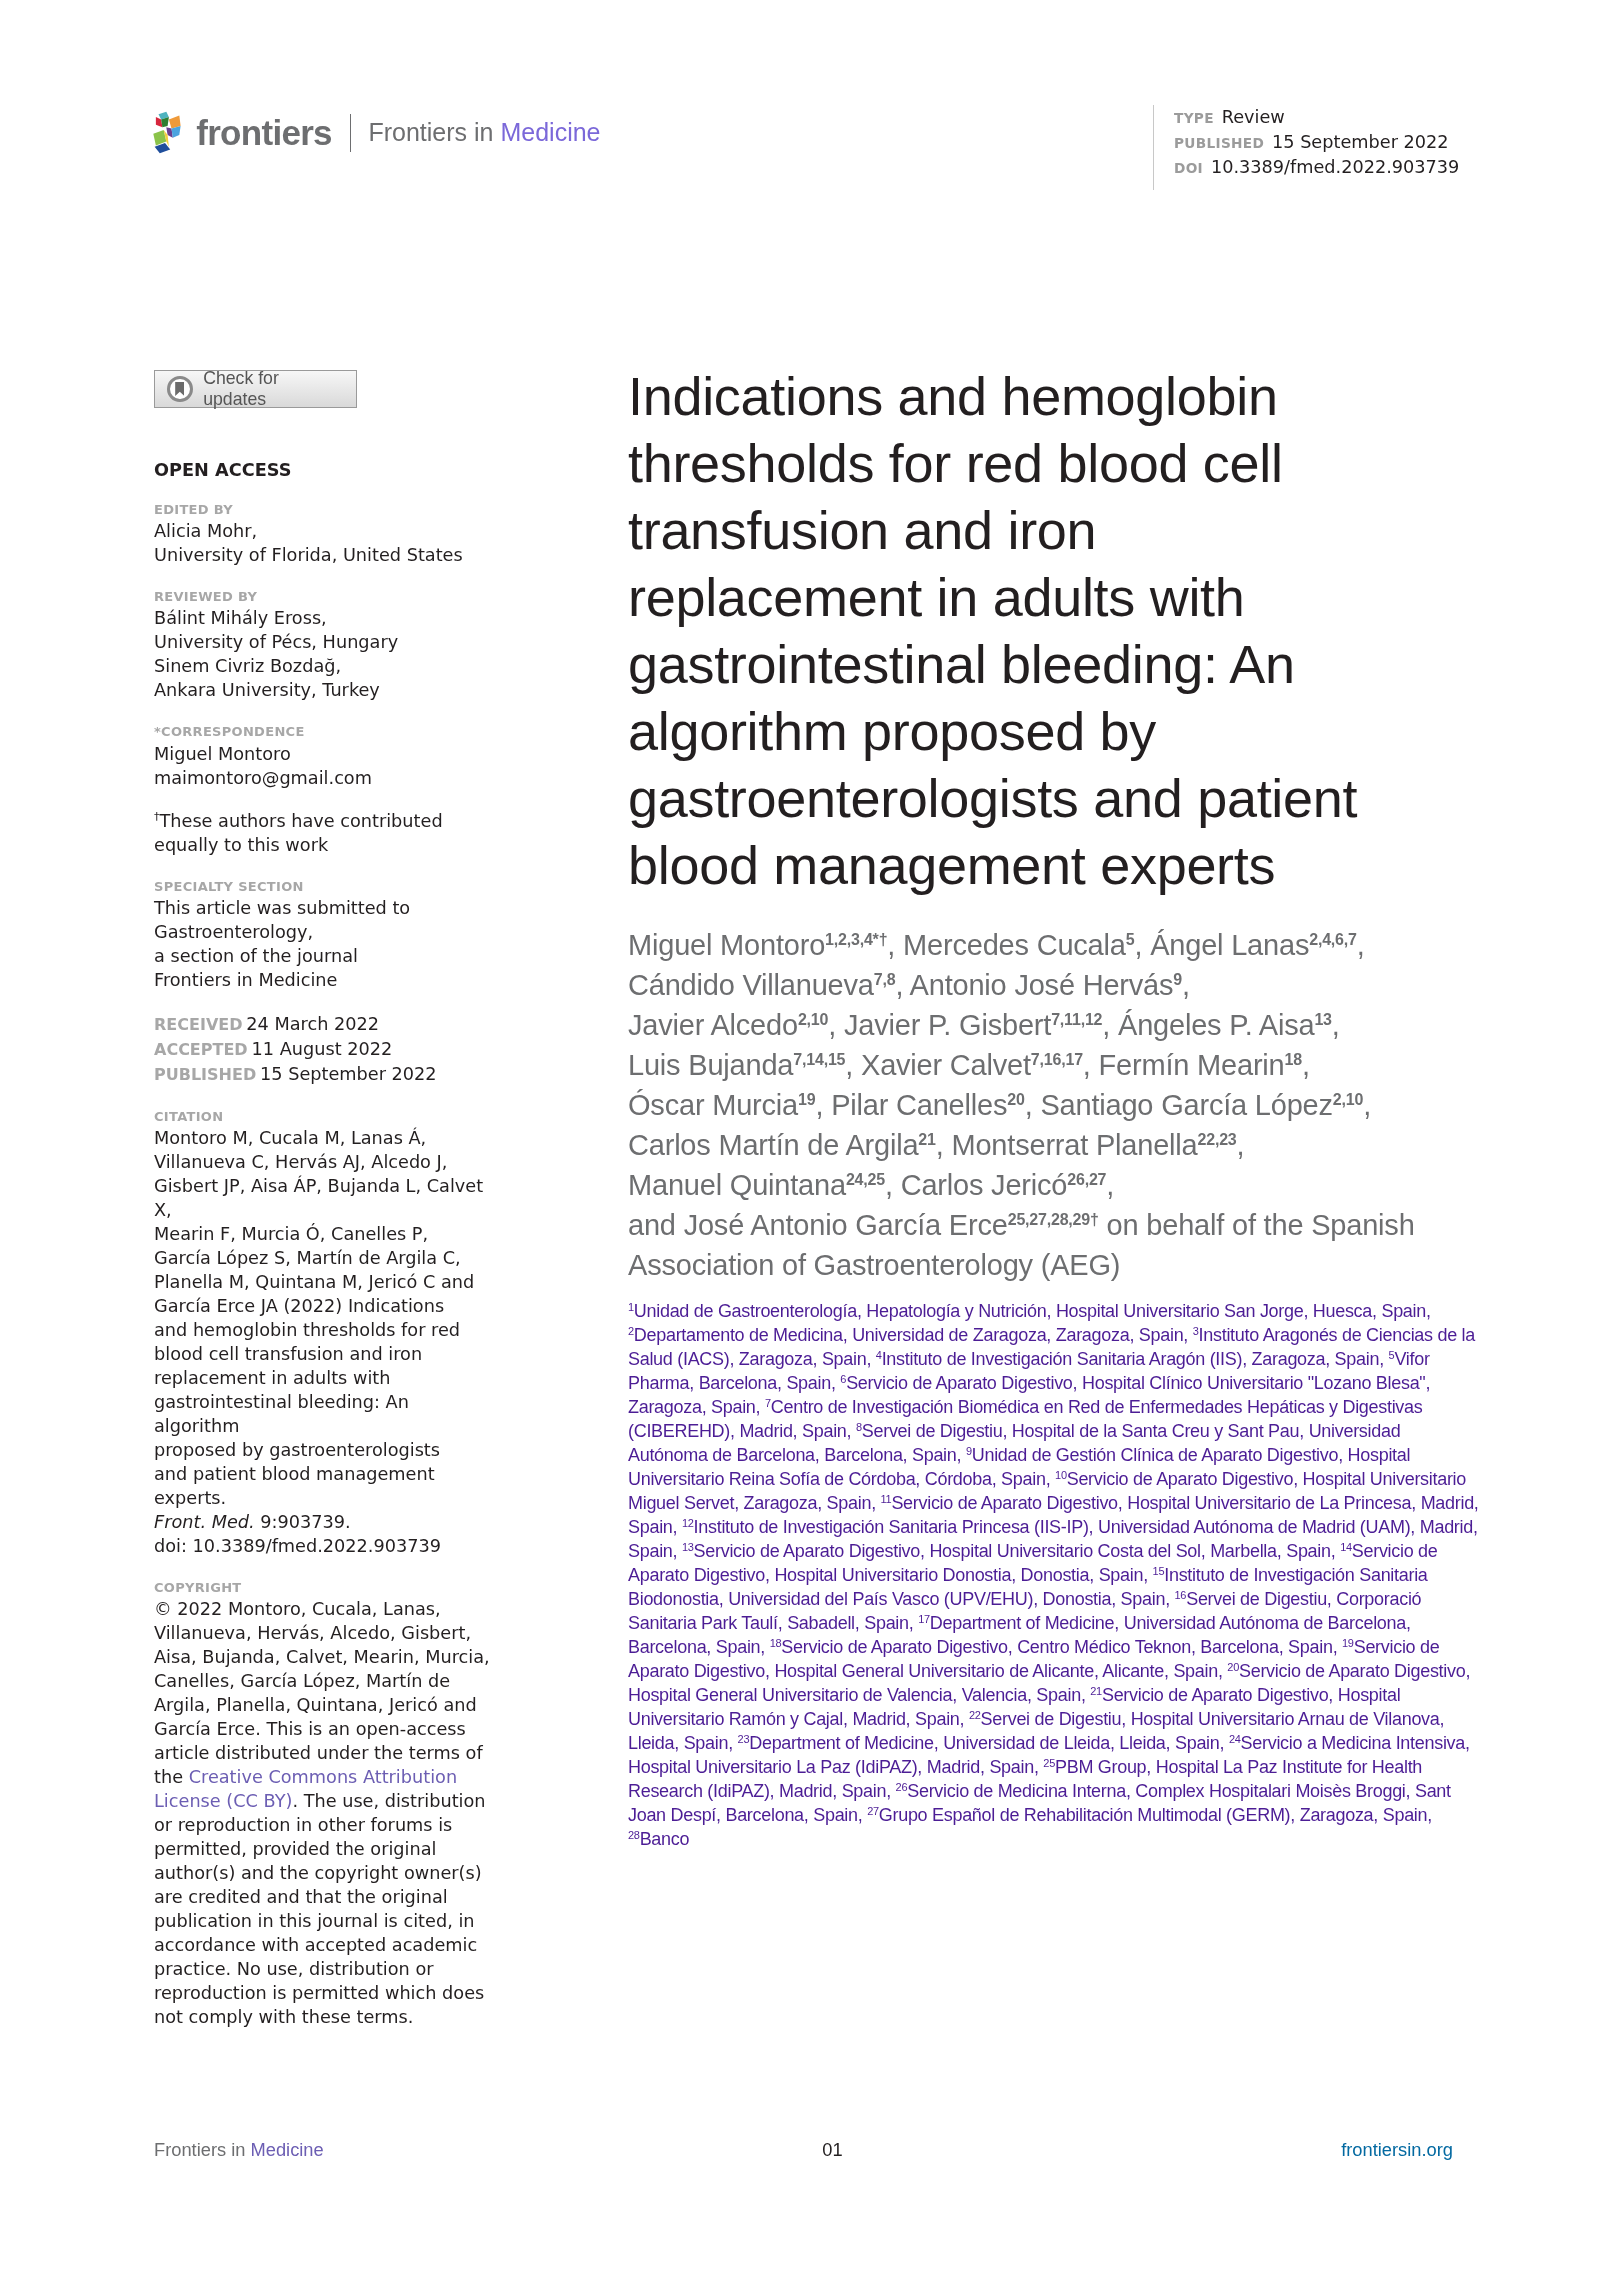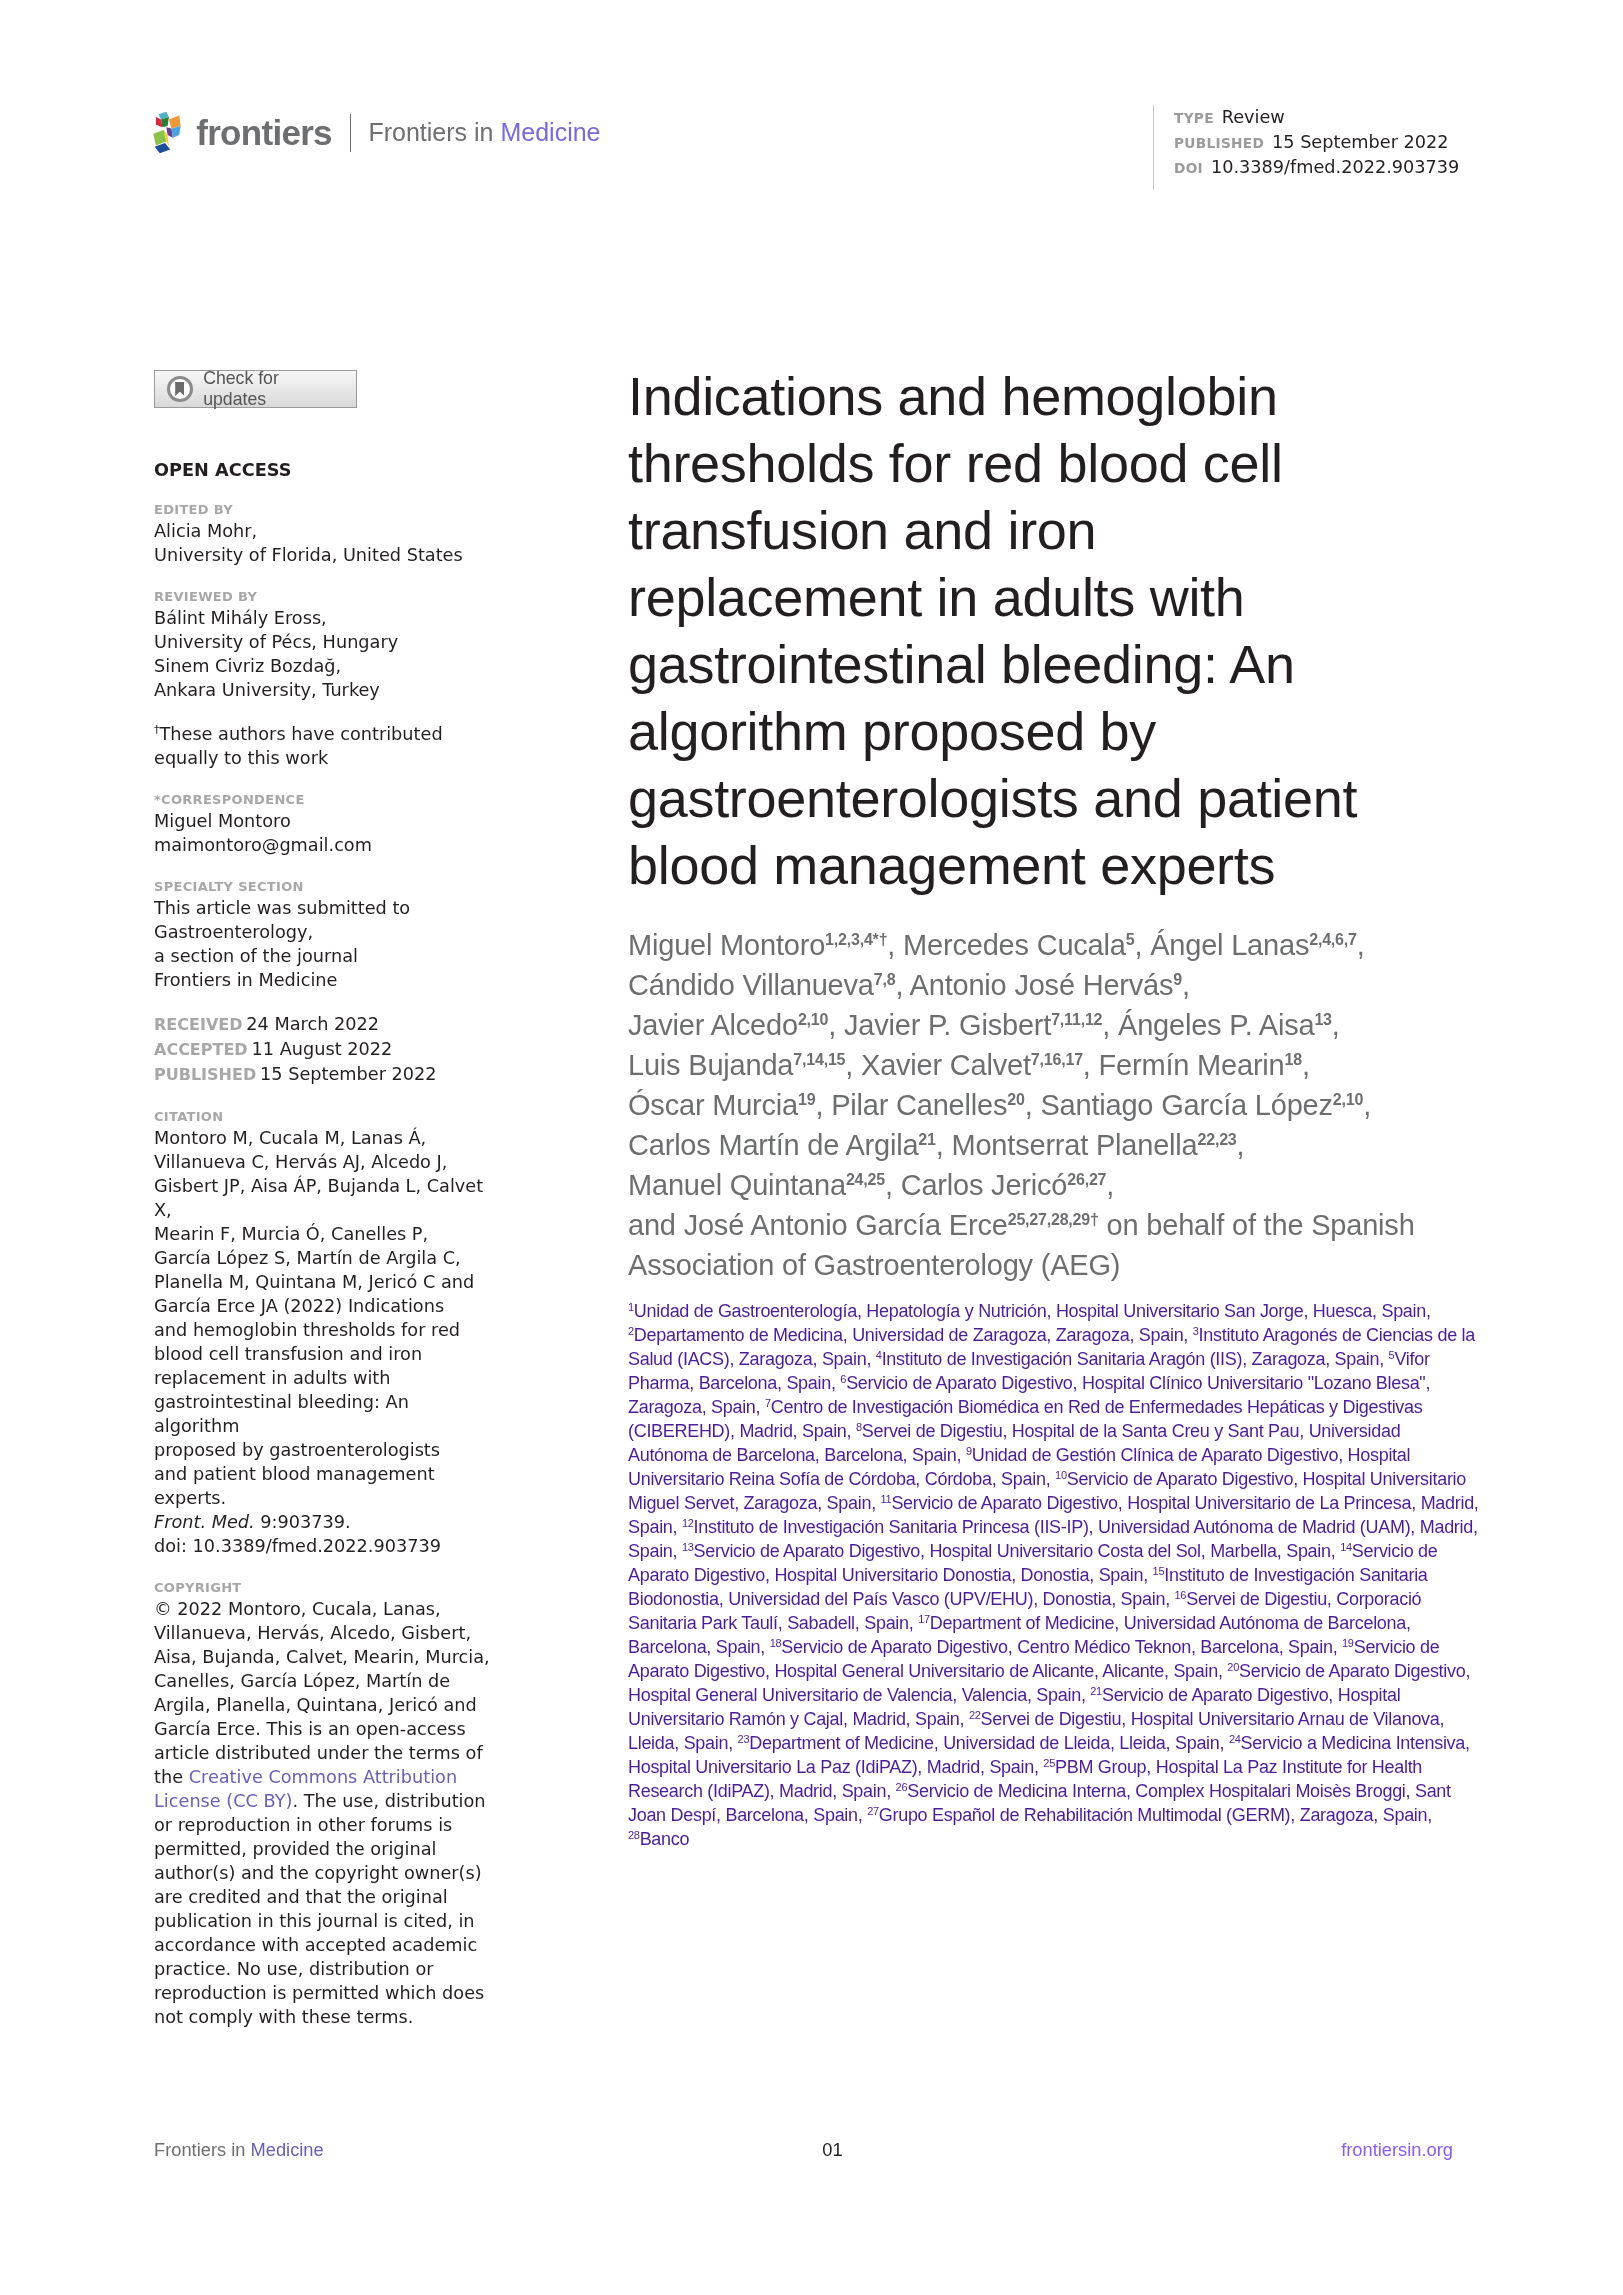--- a/index.html
+++ b/index.html
@@ -39,21 +39,21 @@
   .authors { margin-top: 26px; font-family: "Liberation Sans", sans-serif; font-size: 29px; line-height: 40px; color: #6d6e70; letter-spacing: -0.2px; }
   .authors sup { font-size: 16px; vertical-align: 10.5px; font-weight: bold; }
   .affil { margin-top: 14.4px; font-family: "Liberation Sans", sans-serif; font-size: 18px; line-height: 24px; color: #4c1d95; width: 851px; letter-spacing: -0.3px; }
   .affil sup { font-size: 11px; vertical-align: 6.5px; }
 
   
   .footer { position: absolute; left: 154px; width: 1299px; top: 2139px; display: flex; justify-content: space-between; font-family: "Liberation Sans", sans-serif; font-size: 18.3px; }
   .footer .journal { color: #6d6e70; }
   .footer .journal .accent { color: #6c5eb3; }
   .footer .page { color: #231f20; }
-  .footer .site { color: #8b5cf6; }
+  .footer .site { color: #0369a1; }
 </style>
 </head>
 <body>
 
 <div class="logo">
   <svg class="logo-mark" viewBox="0 0 60 68" width="39" height="45">
     <polygon points="10,6 22,2 26,10 14,14" fill="#4fb3bf"></polygon>
     <polygon points="6,10 14,14 16,26 6,22" fill="#d7263d"></polygon>
     <polygon points="14,14 26,10 24,24 16,26" fill="#2e7d32"></polygon>
     <polygon points="26,14 42,8 44,24 30,28" fill="#ef9a3a"></polygon>
@@ -99,28 +99,28 @@
 
   <div class="sec">
     <div class="sec-label">REVIEWED BY</div>
     <div class="sec-text">Bálint Mihály Eross,</div>
     <div class="sec-text">University of Pécs, Hungary</div>
     <div class="sec-text">Sinem Civriz Bozdağ,</div>
     <div class="sec-text">Ankara University, Turkey</div>
   </div>
 
   <div class="sec">
-    <div class="sec-text"><sup>†</sup><span>These authors have contributed</span></div>
-    <div class="sec-text">equally to this work</div>
+    <div class="sec-label">*CORRESPONDENCE</div>
+    <div class="sec-text">Miguel Montoro</div>
+    <div class="sec-text link-plain">maimontoro@gmail.com</div>
   </div>
 
   <div class="sec">
-    <div class="sec-label">*CORRESPONDENCE</div>
-    <div class="sec-text">Miguel Montoro</div>
-    <div class="sec-text link-plain">maimontoro@gmail.com</div>
+    <div class="sec-text"><sup>†</sup><span>These authors have contributed</span></div>
+    <div class="sec-text">equally to this work</div>
   </div>
 
   <div class="sec">
     <div class="sec-label">SPECIALTY SECTION</div>
     <div class="sec-text">This article was submitted to</div>
     <div class="sec-text">Gastroenterology,</div>
     <div class="sec-text">a section of the journal</div>
     <div class="sec-text">Frontiers in Medicine</div>
   </div>
 

